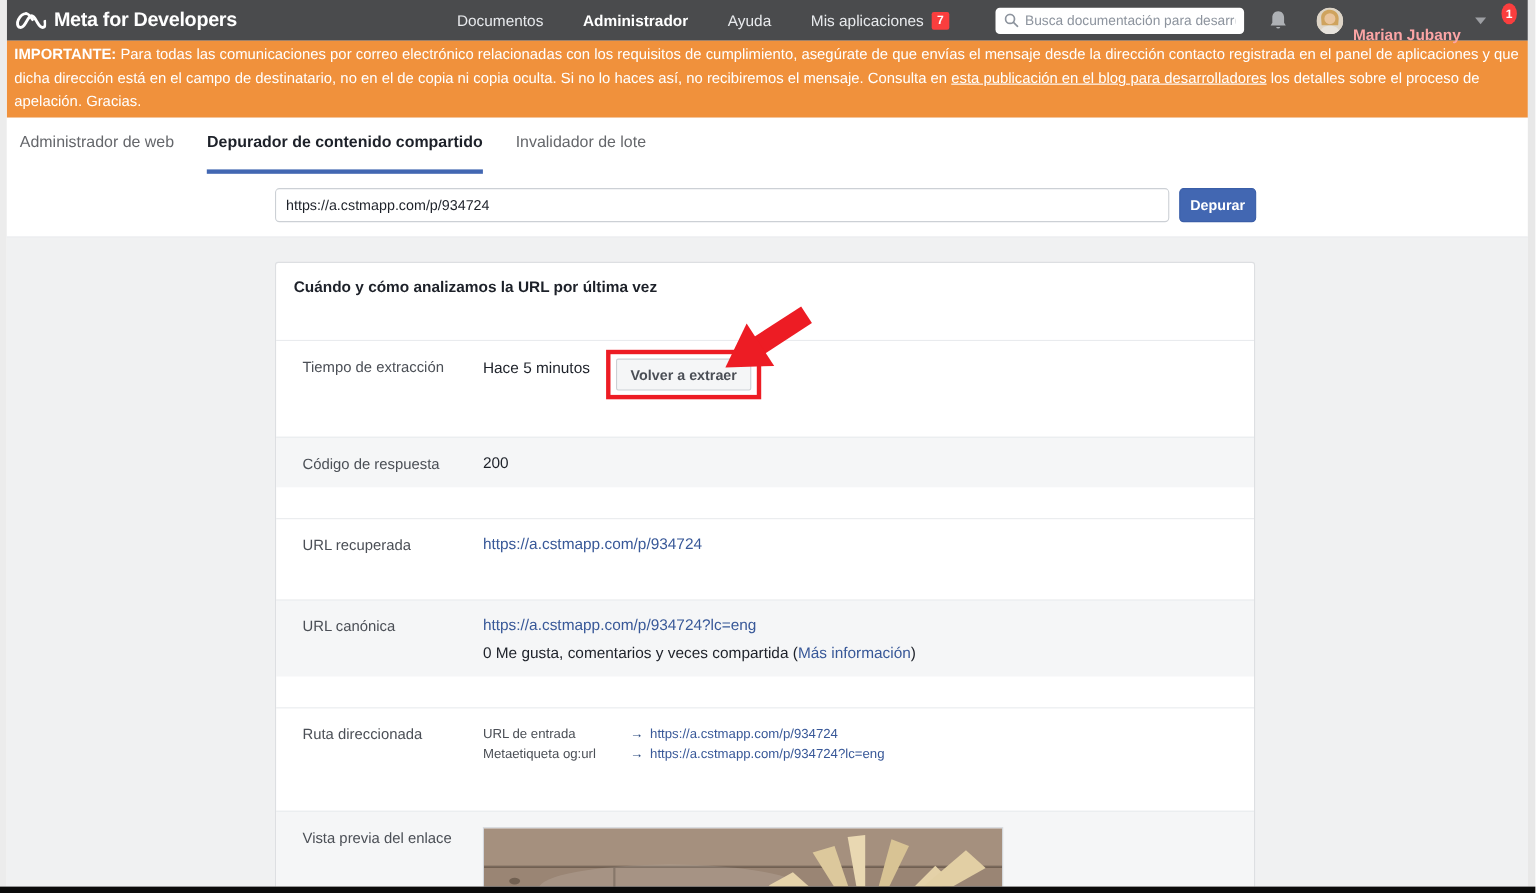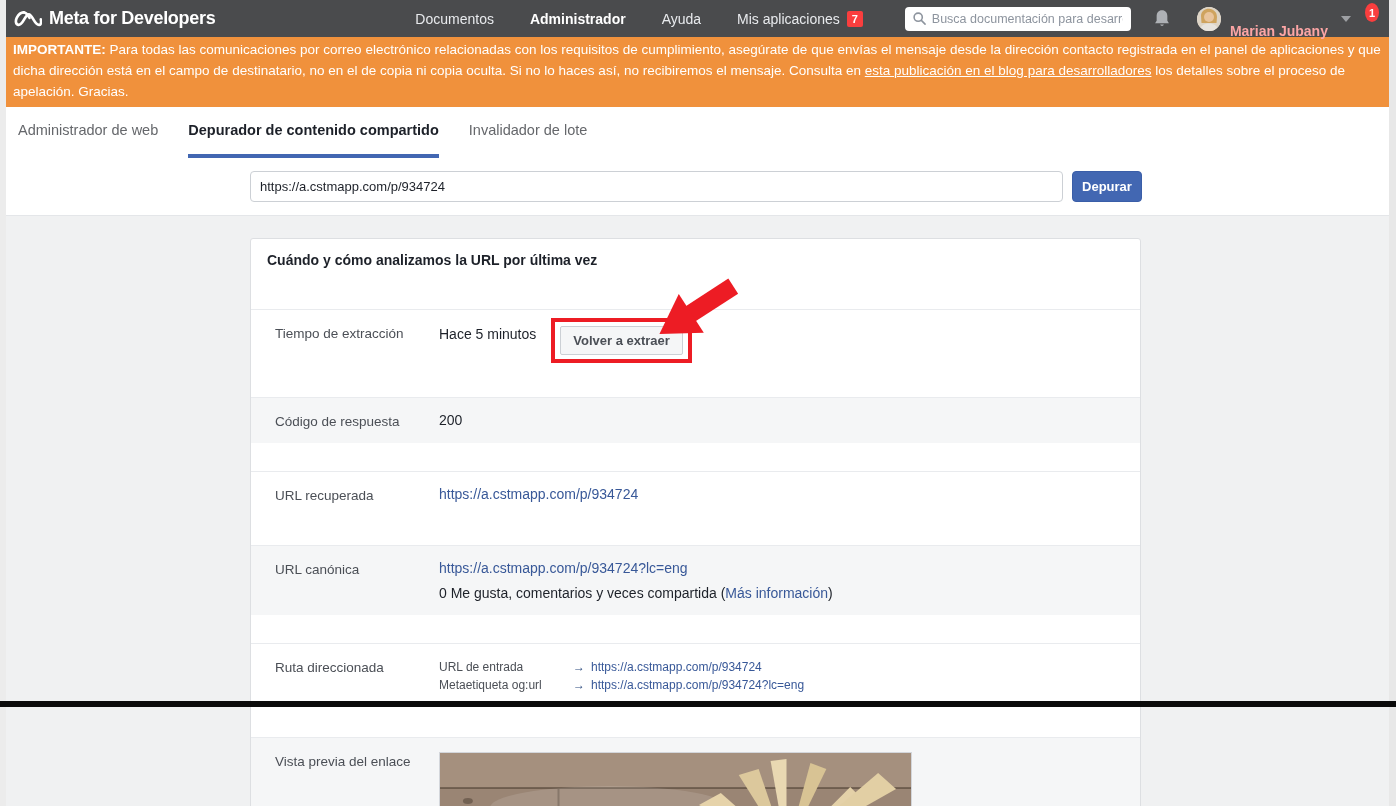--- a/index.html
+++ b/index.html
@@ -1,18 +1,18 @@
 <!DOCTYPE html>
 <html><head>
 <meta charset="utf-8">
 <style>
   * { margin:0; padding:0; box-sizing:border-box; }
   html,body { width:1396px; height:812px; overflow:hidden; background:#fff;
     font-family:"Liberation Sans","DejaVu Sans",sans-serif; }
-  .frame { position:relative; width:1396px; height:707px; background:#fff; }
+  .frame { position:relative; width:1396px; height:812px; background:#fff; }
   .left-gutter { position:absolute; left:0; top:0; width:6px; height:806px; background:#ececec; z-index:5;}
   .right-scrollbar { position:absolute; right:0; top:0; width:7px; height:806px; background:#e8e8e8; z-index:5;}
   .bottom-border { position:absolute; left:0; bottom:0; width:1396px; height:6px; background:#0b0b0b; z-index:6;}
   .content { position:absolute; left:6px; top:0; width:1383px; height:806px; overflow:hidden; background:#f0f1f2;}
 
   
   .navbar { height:37px; background:#4a4b4d; display:flex; align-items:center; padding:0 10px 0 8px; }
   .logo { display:flex; align-items:center; gap:7px; color:#fff; font-size:18px; font-weight:700; letter-spacing:-0.3px; white-space:nowrap;}
   .nav-menu { display:flex; align-items:center; gap:36px; margin-left:200px; }
   .nav-item { color:#e8eaed; font-size:14px; cursor:pointer; white-space:nowrap; display:flex; gap:7px;}

